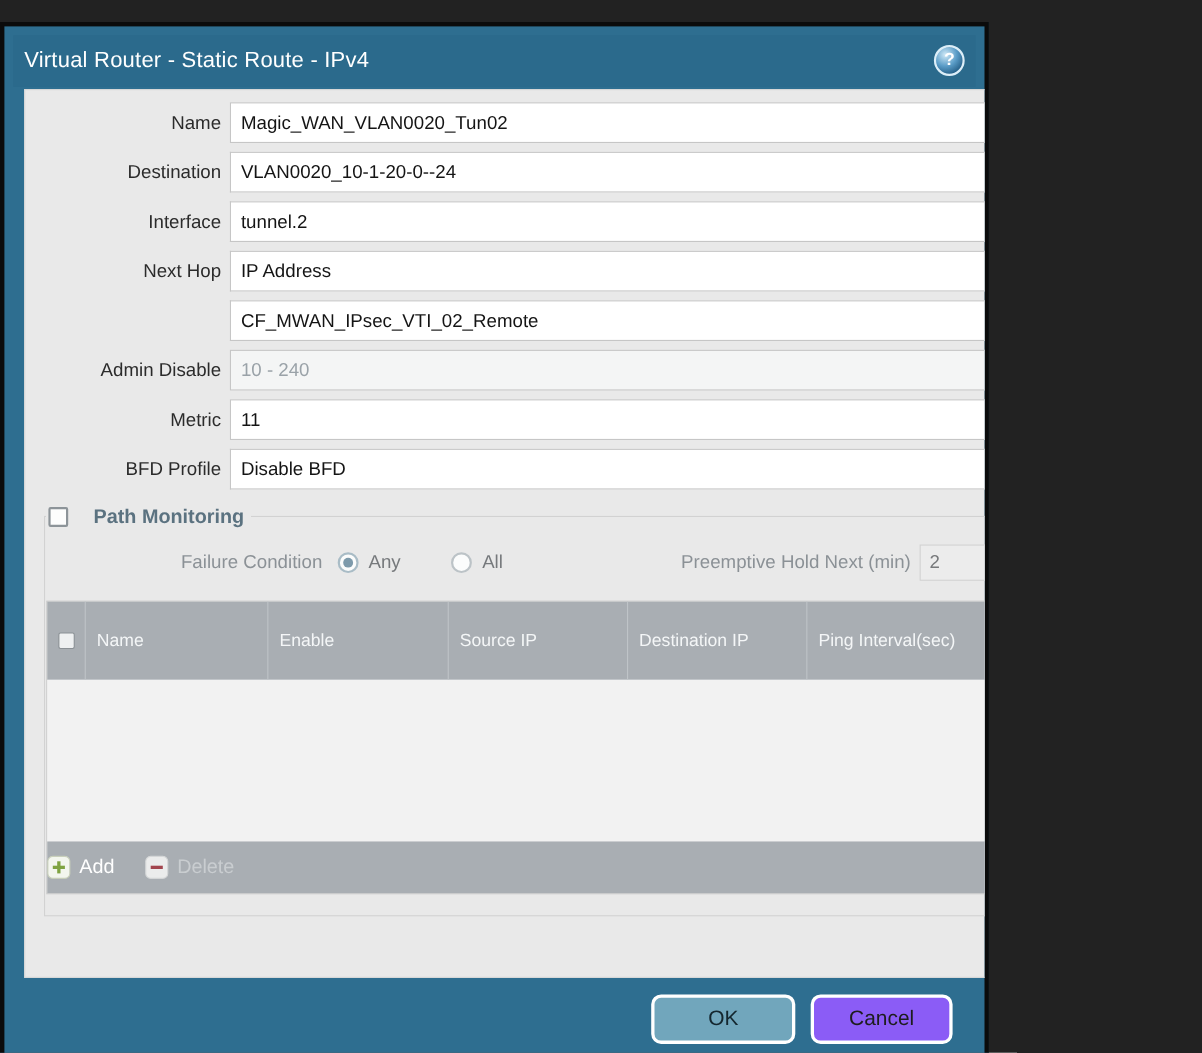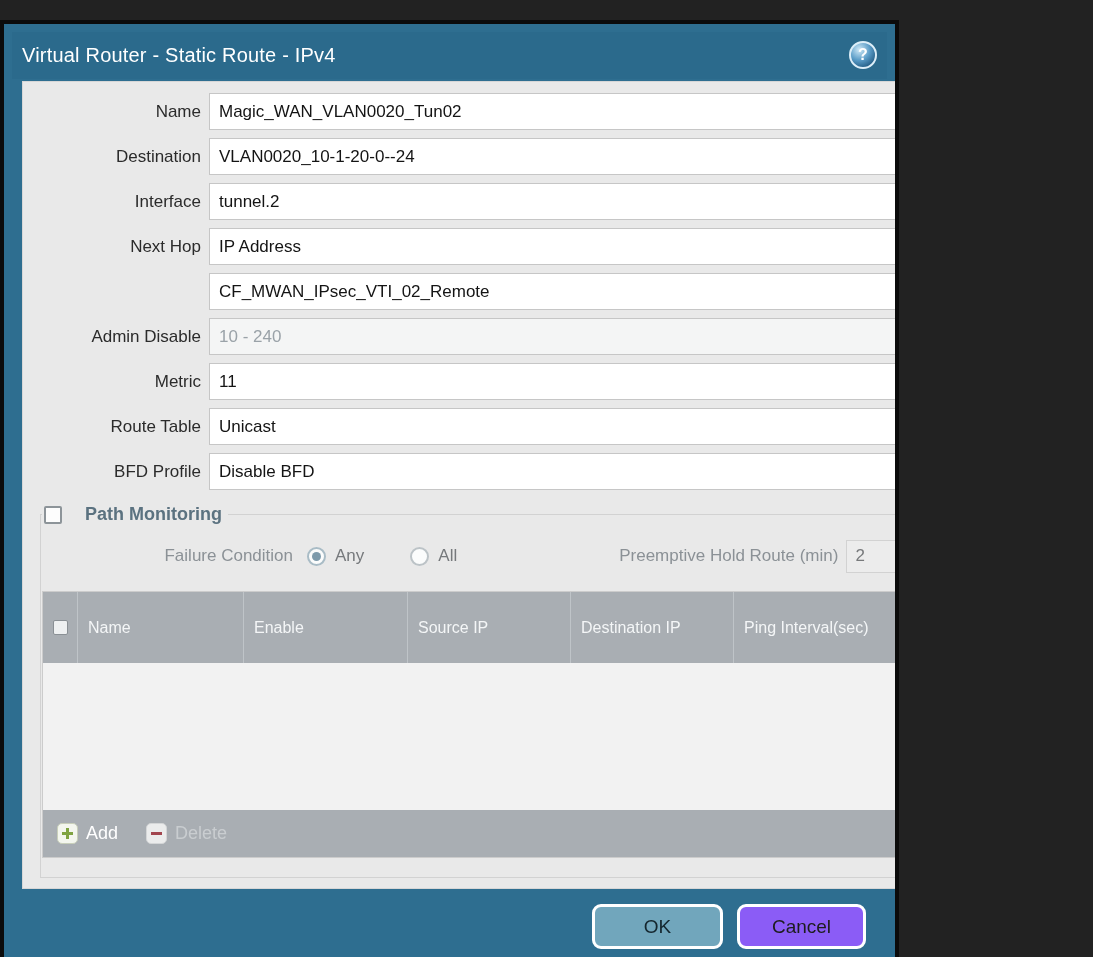--- a/index.html
+++ b/index.html
@@ -125,21 +125,21 @@
   .c4 { width: 163px; flex: 0 0 163px; }
   .c5 { width: 164px; flex: 0 0 164px; }
   .c6 { width: 163px; flex: 1; text-align: right; }
   .hcheck {
     width: 15px; height: 15px; background: #eef0f1;
     border: 1px solid #8a9095; border-radius: 2px;
   }
   .grid-body { height: 147px; background: #f2f2f2; }
   .grid-footer {
     height: 47px; background: #a9aeb3;
-    display: flex; align-items: center; padding-left: 14px; gap: 28px;
+    display: flex; align-items: center; gap: 28px;
   }
   .gf-btn { display: flex; align-items: center; gap: 8px; cursor: pointer; }
   .gf-btn .label { font-size: 18px; color: #ffffff; }
   .gf-btn.disabled { cursor: default; }
   .gf-btn.disabled .label { color: #c9cdd0; }
   .ic-plus {
     width: 21px; height: 21px; border-radius: 5px;
     background: #f3f6ee; border: 1px solid #c8cfba; position: relative;
   }
   .ic-plus::before, .ic-plus::after {
@@ -225,29 +225,20 @@
     <div class="frow">
       <span class="flabel">Admin Disable</span>
       <input class="finput full muted" placeholder="10 - 240" style="">
     </div>
 
     <div class="frow">
       <span class="flabel">Metric</span>
       <input class="finput full" value="11" style="">
     </div>
 
-    <div class="frow">
-      <span class="flabel">Route Table</span>
-      <span class="combo-wrap">
-        <input class="finput" value="Unicast" style="">
-        <span class="combo-btn">
-          <span class="tri"></span>
-        </span>
-      </span>
-    </div>
 
     <div class="frow">
       <span class="flabel">BFD Profile</span>
       <span class="combo-wrap">
         <input class="finput" value="Disable BFD" style="">
         <span class="combo-btn">
           <span class="tri"></span>
         </span>
       </span>
     </div>
@@ -257,21 +248,21 @@
         <span class="cbox"></span>
         <span>Path Monitoring</span>
       </legend>
 
       <div class="pm-row">
         <span class="pm-label">Failure Condition</span>
         <span class="radio sel"></span>
         <span class="radio-label">Any</span>
         <span class="radio"></span>
         <span class="radio-label">All</span>
-        <span class="pm-label2">Preemptive Hold Route (min)</span>
+        <span class="pm-label2">Preemptive Hold Next (min)</span>
         <input class="pm-input" value="2" style="">
       </div>
 
       <div class="grid">
         <div class="grid-header">
           <div class="gh-cell c0">
             <span class="hcheck"></span>
           </div>
           <div class="gh-cell c1">Name</div>
           <div class="gh-cell c2">Enable</div>

